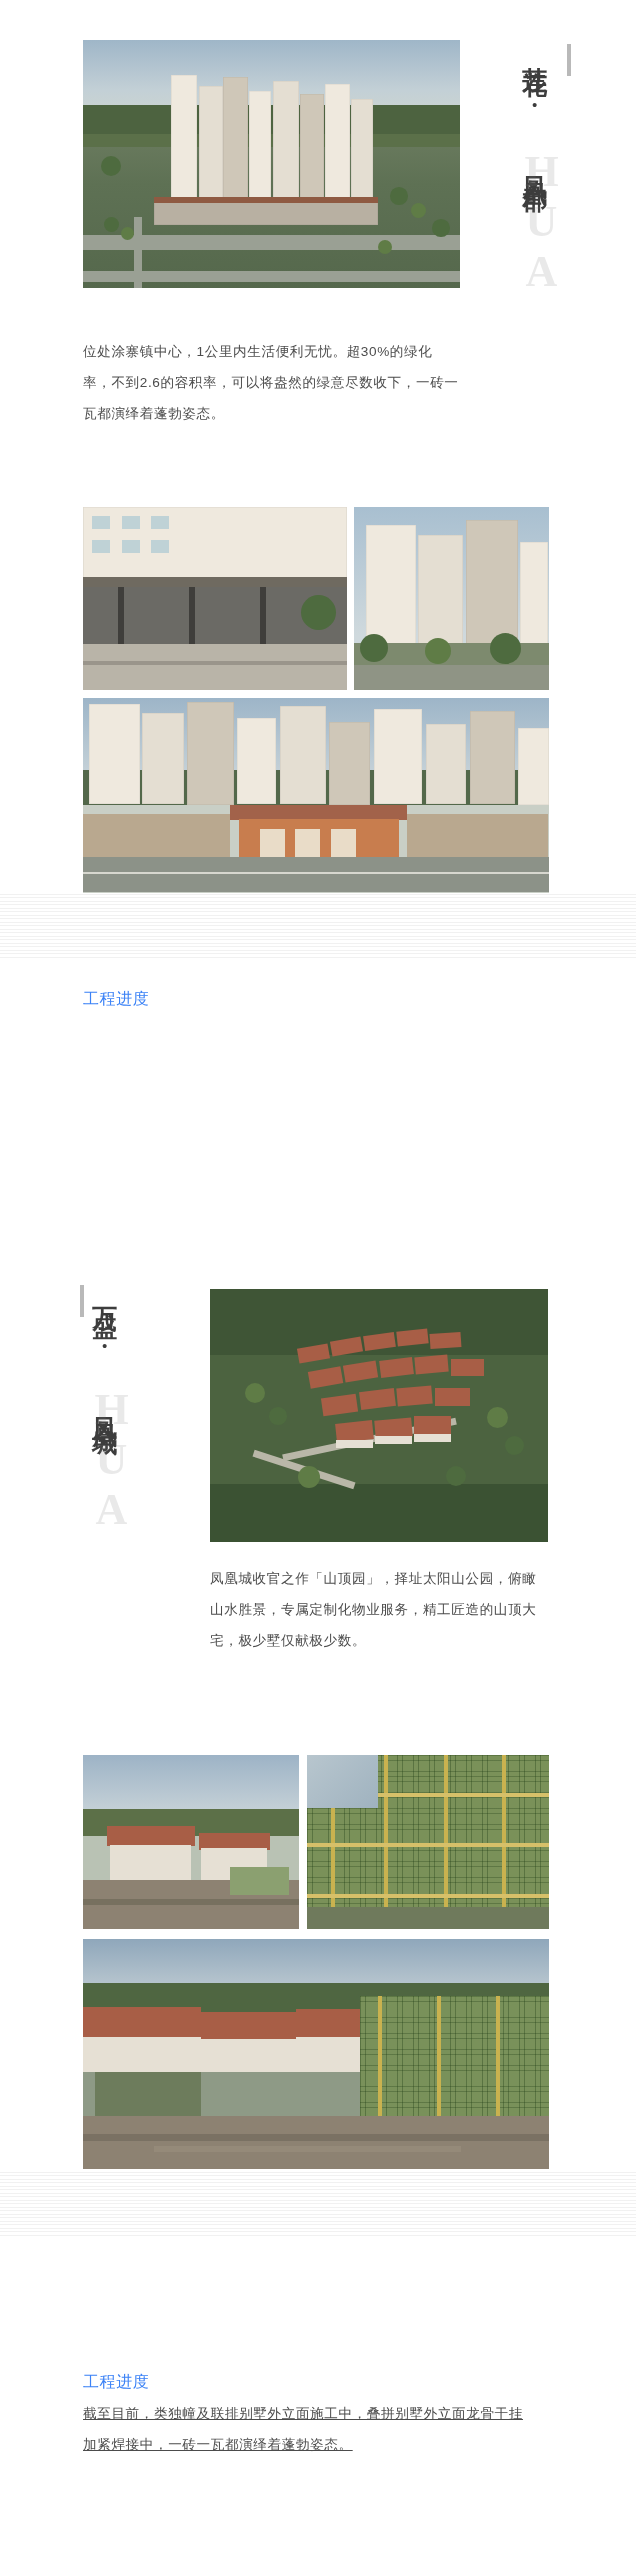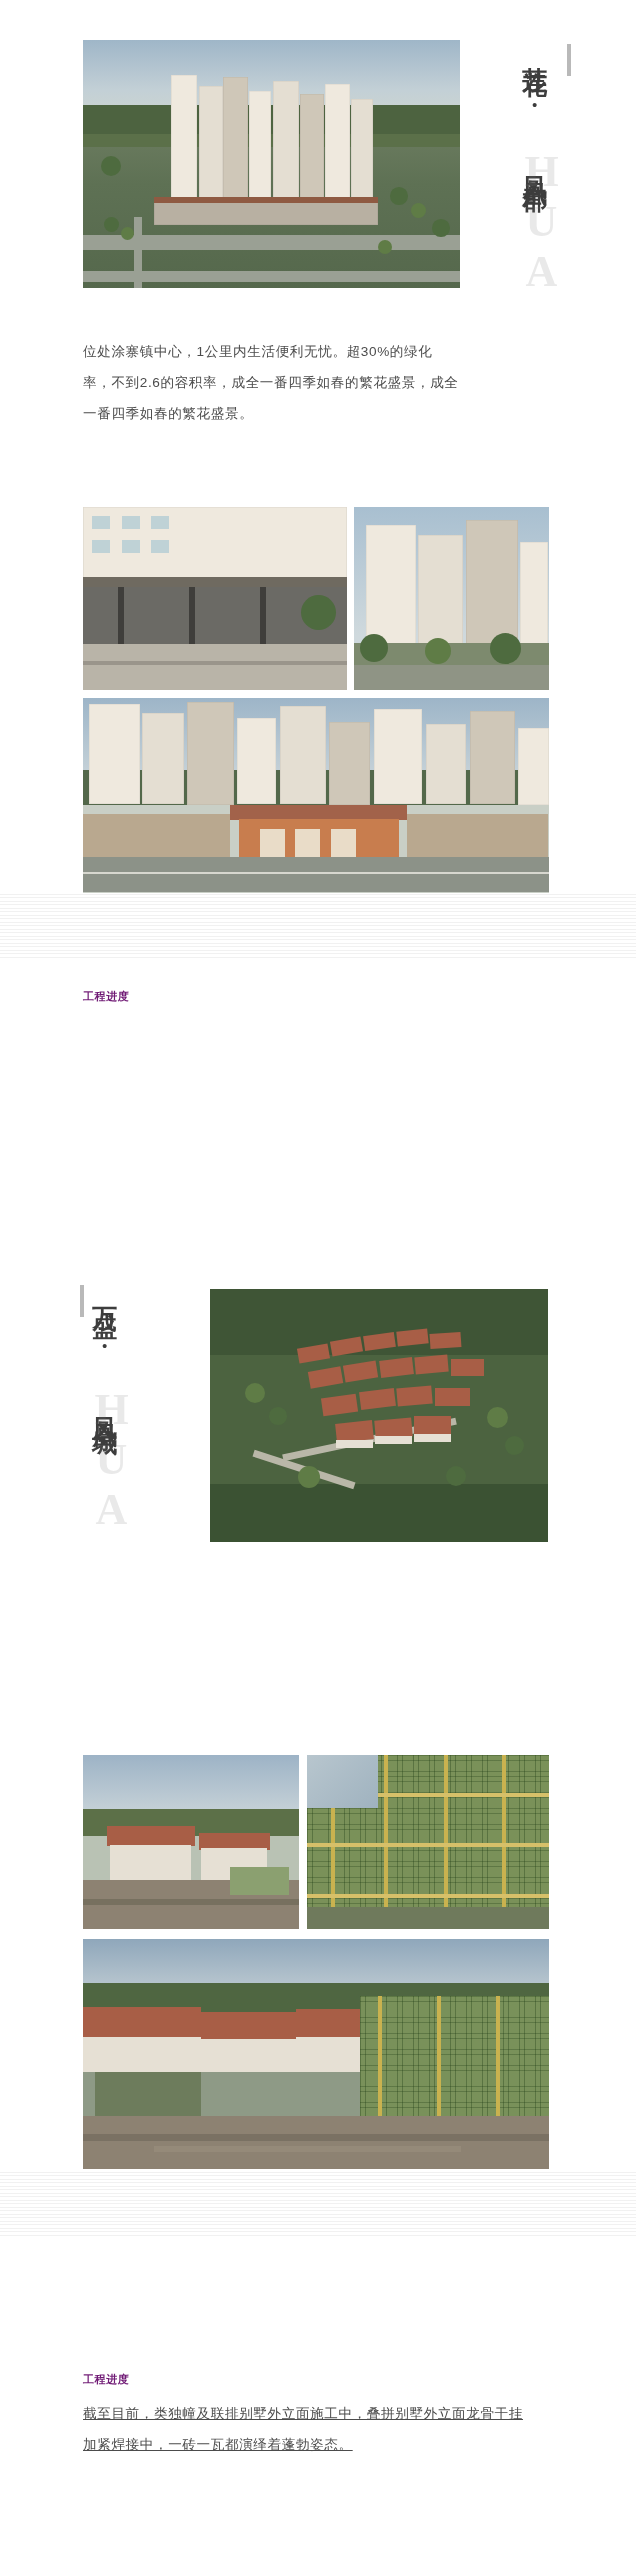--- a/index.html
+++ b/index.html
@@ -97,23 +97,23 @@
   
   .para {
     position: absolute;
     font-size: 13.6px;
     line-height: 31px;
     color: #4c4c4c;
     letter-spacing: 0.6px;
   }
   .subhead {
     position: absolute;
-    font-size: 11px;
-    color: #701a75;
-    font-weight: 700;
+    font-size: 16px;
+    color: #3b82f6;
+    font-weight: 400;
     letter-spacing: 0.6px;
   }
 
   
   .netphoto { position: absolute; overflow: hidden; background: #7d9260; }
   .net {
     position: absolute; left:0; top:0; width:100%; height:100%;
     background-image:
       repeating-linear-gradient(to right, rgba(30,60,20,0.35) 0 0.6px, rgba(0,0,0,0) 0.6px 5.3px),
       repeating-linear-gradient(to bottom, rgba(30,60,20,0.30) 0 0.6px, rgba(0,0,0,0) 0.6px 5.3px);
@@ -159,21 +159,21 @@
     <div class="tree lt" style="left:328px; top:163px; width:15.3px; height:15.3px;"></div>
     <div class="tree" style="left:349px; top:179px; width:17.7px; height:17.7px;"></div>
     <div class="tree lt" style="left:295px; top:200px; width:14px; height:14px;"></div>
     <div class="tree" style="left:17.7px; top:116px; width:20px; height:20px;"></div>
   </div>
 
   <div class="vrule" style="left:567px; top:44px; height:32px;"></div>
   <div class="vtitle" style="left:521px; top:46px; height:195px;">莲花 · 凤凰郡</div>
   <div class="ghost" style="left:516px; top:147px;">HUA</div>
 
-  <div class="para" style="left:83px; top:336px; width:377px;">位处涂寨镇中心，1公里内生活便利无忧。超30%的绿化率，不到2.6的容积率，成全一番四季如春的繁花盛景，成全一番四季如春的繁花盛景。</div>
+  <div class="para" style="left:83px; top:336px; width:377px;">位处涂寨镇中心，1公里内生活便利无忧。超30%的绿化率，不到2.6的容积率，可以将盎然的绿意尽数收下，一砖一瓦都演绎着蓬勃姿态。</div>
 
   <div class="photo" style="left:83px; top:507px; width:264px; height:183px;">
     <div style="position:absolute;left:0;top:0;width:100%;height:100%;background:#cfc7ba;"></div>
     <div class="bld l" style="left:0; top:0; width:264px; height:71px;"></div>
     <div class="glass" style="left:9.4px; top:9.4px; width:17.7px; height:13px;"></div>
     <div class="glass" style="left:39px; top:9.4px; width:17.7px; height:13px;"></div>
     <div class="glass" style="left:68px; top:9.4px; width:17.7px; height:13px;"></div>
     <div class="glass" style="left:9.4px; top:33px; width:17.7px; height:13px;"></div>
     <div class="glass" style="left:39px; top:33px; width:17.7px; height:13px;"></div>
     <div class="glass" style="left:68px; top:33px; width:17.7px; height:13px;"></div>
@@ -266,20 +266,21 @@
     <div class="wall" style="left:204px; top:145px; width:37px; height:8.3px;"></div>
 
     <div class="tree lt" style="left:35px; top:94px; width:20px; height:20px;"></div>
     <div class="tree" style="left:59px; top:118px; width:17.7px; height:17.7px;"></div>
     <div class="tree lt" style="left:277px; top:118px; width:21px; height:21px;"></div>
     <div class="tree" style="left:295px; top:147px; width:19px; height:19px;"></div>
     <div class="tree lt" style="left:88px; top:177px; width:22.4px; height:22.4px;"></div>
     <div class="tree" style="left:236px; top:177px; width:20px; height:20px;"></div>
   </div>
 
+  <div class="para" style="left:210px; top:1563px; width:338px;">凤凰城收官之作「山顶园」，择址太阳山公园，俯瞰山水胜景，专属定制化物业服务，精工匠造的山顶大宅，极少墅仅献极少数。</div>
 
   <div class="netphoto" style="left:83px; top:1755px; width:216px; height:174px; background:#b9c2b4;">
     <div style="position:absolute;left:0;top:0;width:100%;height:38%;background:linear-gradient(to bottom,#9db3c6,#ccd6da);"></div>
     <div style="position:absolute;left:0;top:54px;width:216px;height:27px;background:#5c7048;"></div>
     <div class="tile" style="left:23.6px; top:71px; width:88px; height:20px;"></div>
     <div class="wall" style="left:27px; top:90px; width:81px; height:35px;"></div>
     <div class="tile" style="left:116px; top:78px; width:71px; height:16.5px;"></div>
     <div class="wall" style="left:118px; top:93px; width:66px; height:32px;"></div>
     <div class="dirt" style="left:0; top:125px; width:216px; height:50px;"></div>
     <div style="position:absolute;left:0;top:144px;width:216px;height:5.9px;background:#77705f;"></div>

